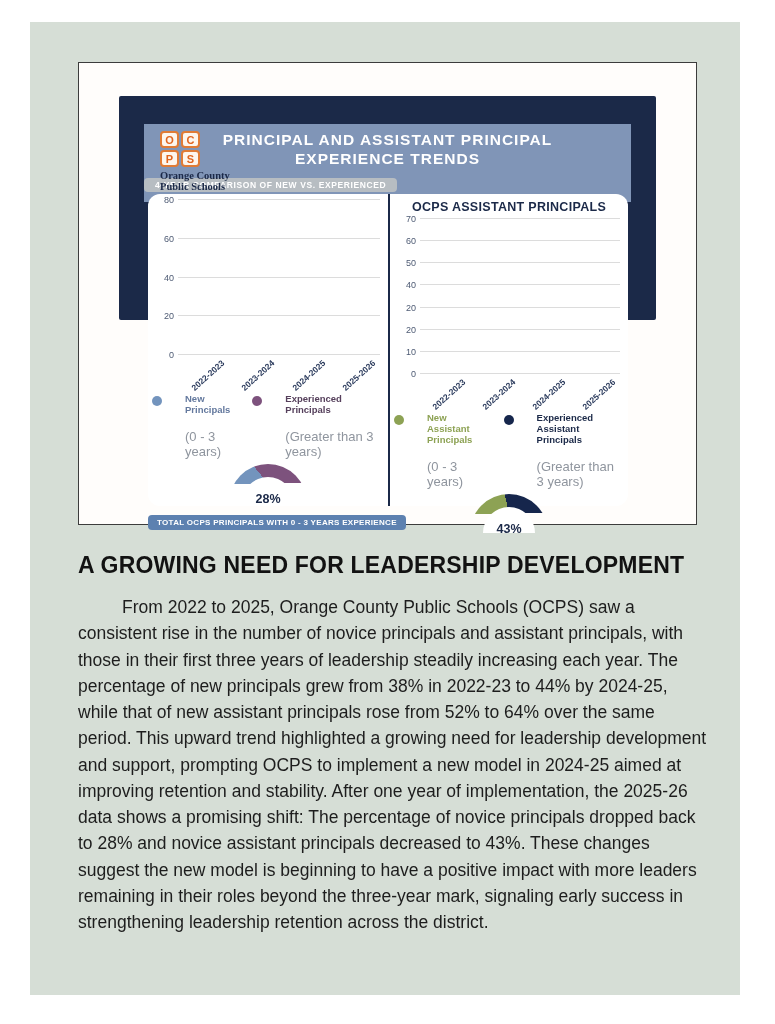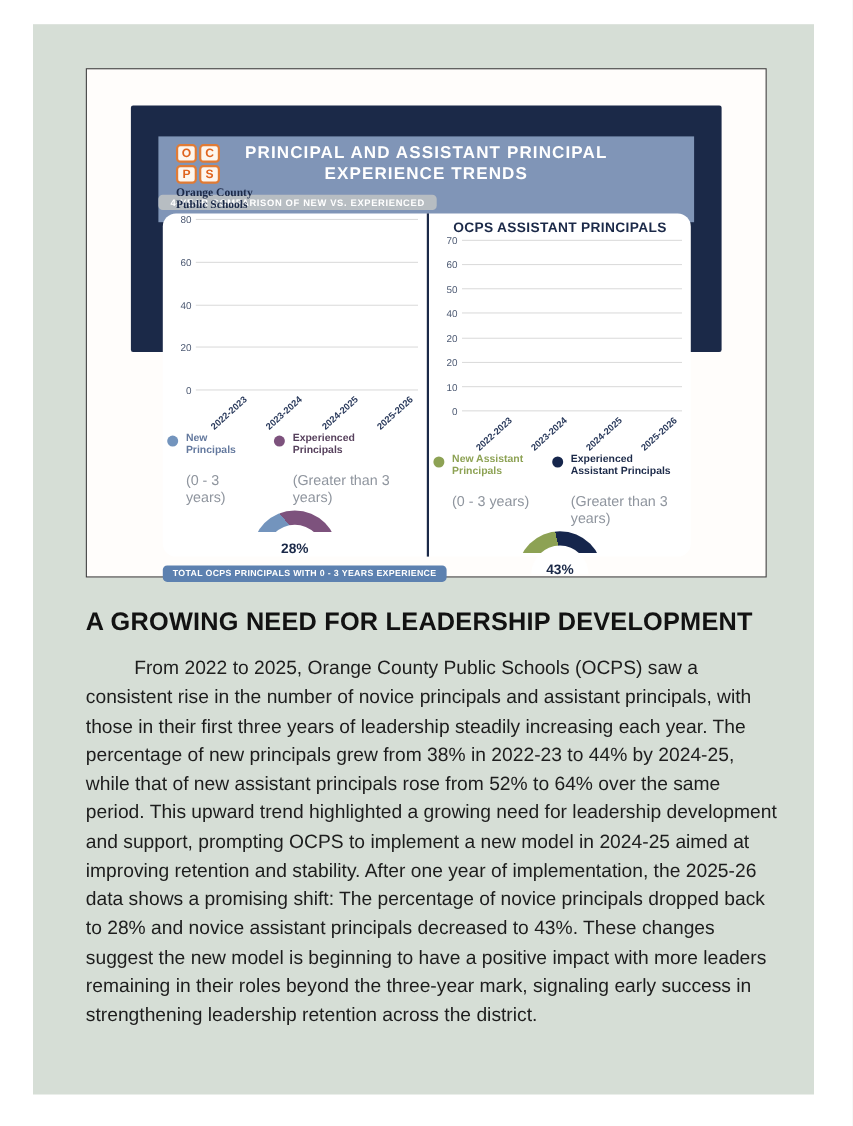--- a/index.html
+++ b/index.html
@@ -31,21 +31,21 @@
   .gridline { position:absolute; left:0; right:0; height:1px; background:#dcdcdc; }
   .bars { position:absolute; left:0; right:0; top:0; bottom:0; display:flex; justify-content:space-around; align-items:flex-end; }
   .bargroup { display:flex; align-items:flex-end; gap:3px; }
   .bar { width:15px; border-radius:8px 8px 0 0; position:relative; }
   .bar-label { position:absolute; top:9px; left:0; right:0; text-align:center; color:#ffffff; font-weight:normal; font-size:7.5px; }
   .xlabels { display:flex; justify-content:space-around; margin:2px 8px 0 30px; height:36px; }
   .xlab { position:relative; width:36px; height:36px; }
   .xlab span { position:absolute; top:1px; right:2px; transform:rotate(-42deg); transform-origin:right top; white-space:nowrap; font-size:8.5px; font-weight:bold; color:#2a3a5c; }
 
   .legend { display:flex; justify-content:center; gap:16px; margin-top:1px; padding:0 4px; }
-  .legend-item { display:flex; gap:7px; }
+  .legend-item { display:flex; gap:23px; }
   .legend-dot { width:10px; height:10px; border-radius:50%; margin-top:2px; flex:0 0 auto; }
   .legend-name { font-weight:bold; font-size:9.5px; line-height:1.15; }
   .legend-sub { font-size:13px; color:#8f959e; margin-top:13px; }
 
   .gauge { position:relative; width:78px; height:39px; margin:5px auto 0; border-radius:78px 78px 0 0; }
   .gauge::after { content:""; position:absolute; left:13px; top:13px; width:52px; height:26px; border-radius:52px 52px 0 0; background:#ffffff; }
   .gauge-label { position:absolute; bottom:-3px; left:0; right:0; text-align:center; font-weight:bold; font-size:12.5px; color:#1b2948; z-index:2; }
 
   .banner-wrap { text-align:center; margin-top:8px; }
   .banner { display:inline-block; color:#ffffff; font-weight:bold; font-size:8px; letter-spacing:0.3px; padding:3px 9px; border-radius:4px; white-space:nowrap; }

